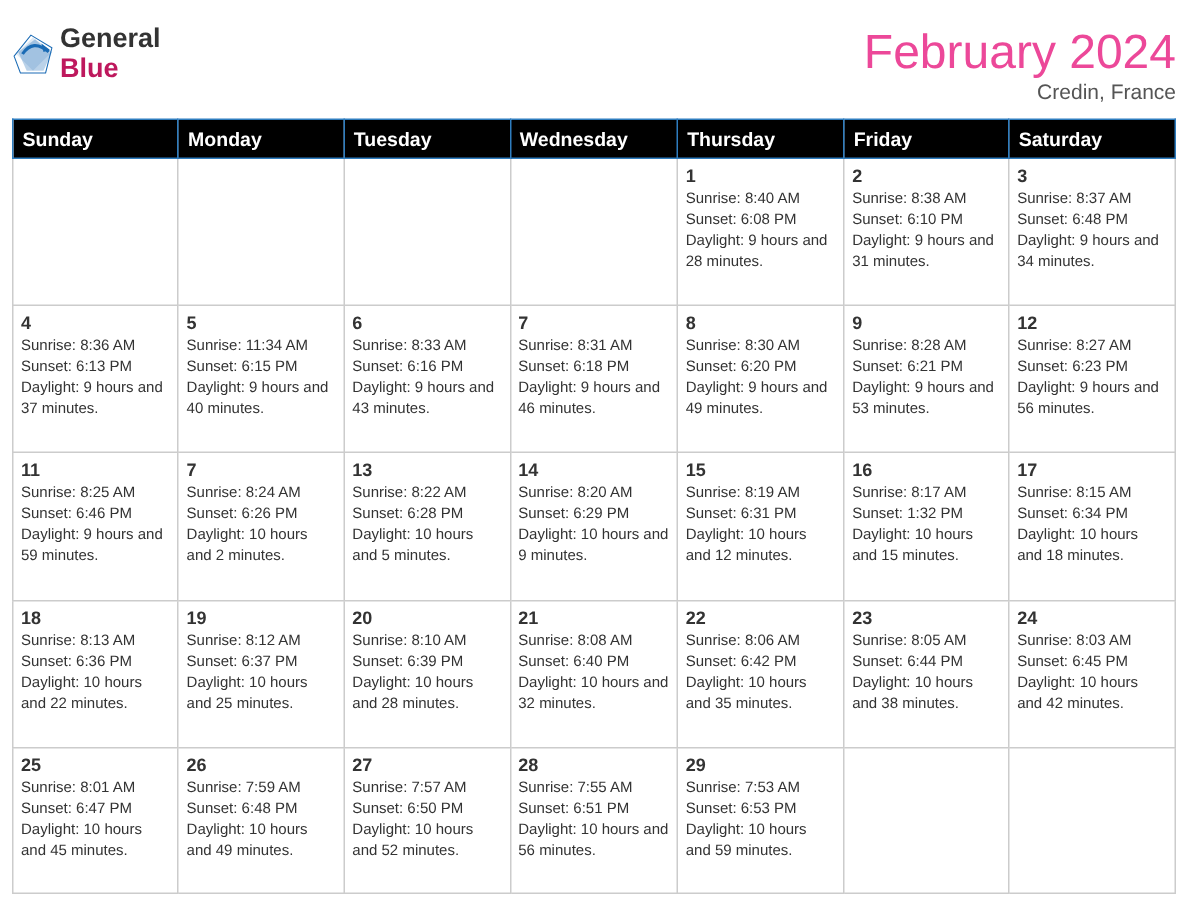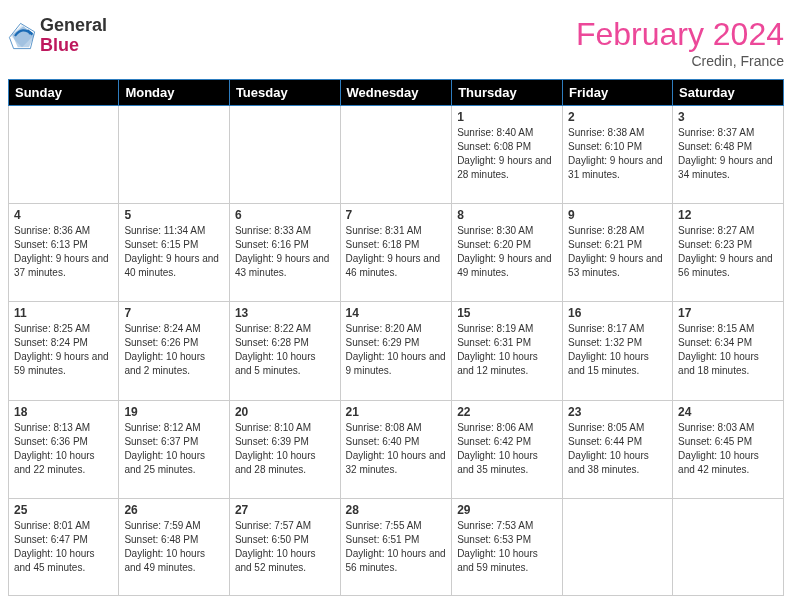--- a/index.html
+++ b/index.html
@@ -196,21 +196,21 @@
             <span class="day-number">12</span>
             <div class="day-info">Sunrise: 8:27 AM
 Sunset: 6:23 PM
 Daylight: 9 hours and 56 minutes.</div>
           </td>
         </tr>
         <tr>
           <td>
             <span class="day-number">11</span>
             <div class="day-info">Sunrise: 8:25 AM
-Sunset: 8:24 PM
+Sunset: 6:46 PM
 Daylight: 9 hours and 59 minutes.</div>
           </td>
           <td>
             <span class="day-number">7</span>
             <div class="day-info">Sunrise: 8:24 AM
 Sunset: 6:26 PM
 Daylight: 10 hours and 2 minutes.</div>
           </td>
           <td>
             <span class="day-number">13</span>

